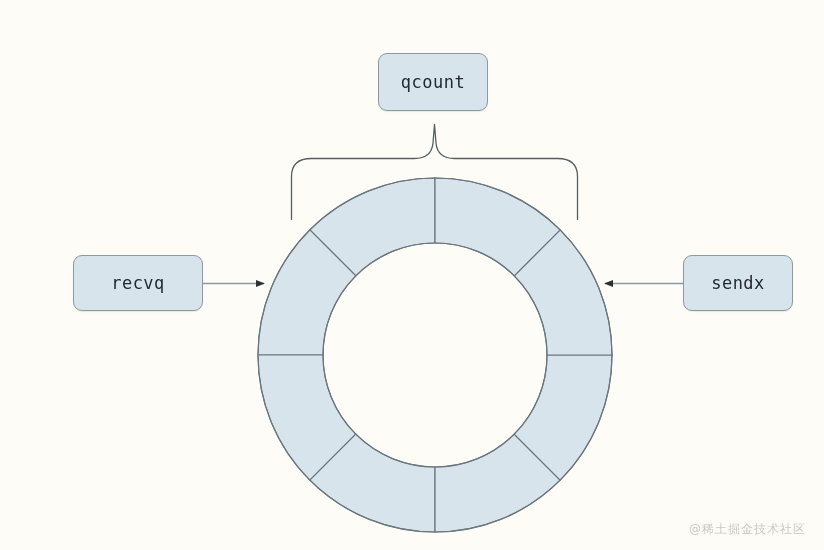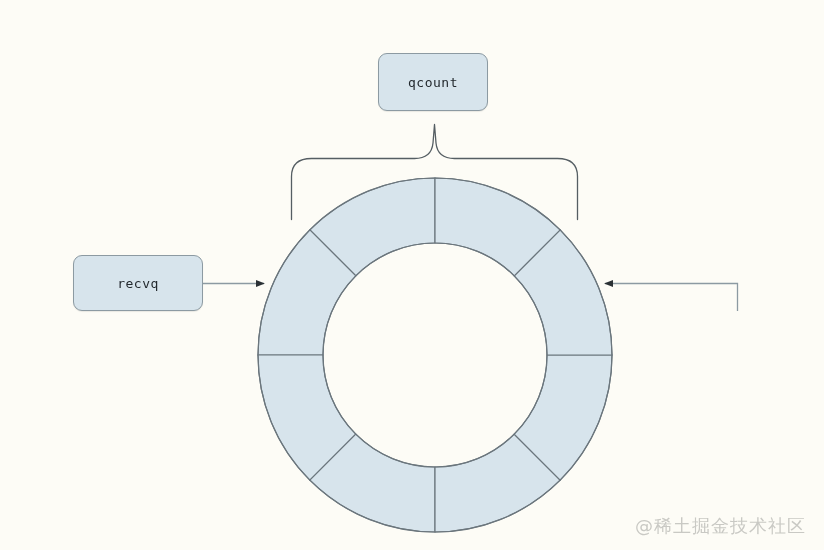--- a/index.html
+++ b/index.html
@@ -32,21 +32,21 @@
     border: 1px solid #8c9aa2;
     border-radius: 9px;
     box-sizing: border-box;
     display: flex;
     align-items: center;
     justify-content: center;
     box-shadow: 0 1px 1px rgba(0,0,0,0.08);
   }
   .node-label {
     font-family: "DejaVu Sans Mono", "Liberation Mono", monospace;
-    font-size: 13px;
+    font-size: 17px;
     color: #23292e;
     letter-spacing: 0.5px;
     white-space: nowrap;
   }
   #box-qcount {
     left: 378px;
     top: 53px;
     width: 110px;
     height: 58px;
   }
@@ -60,21 +60,21 @@
     left: 683px;
     top: 255px;
     width: 110px;
     height: 56px;
   }
   #watermark {
     position: absolute;
     right: 18px;
     bottom: 12px;
     font-family: "DejaVu Sans", sans-serif;
-    font-size: 18px;
+    font-size: 12px;
     color: #c9c9c4;
     letter-spacing: 1px;
     white-space: nowrap;
     user-select: none;
   }
 </style>
 </head>
 <body>
 
 <div id="canvas">
@@ -169,16 +169,19 @@
   </svg>
 
   <div class="node-box" id="box-qcount">
     <span class="node-label">qcount</span>
   </div>
 
   <div class="node-box" id="box-recvq">
     <span class="node-label">recvq</span>
   </div>
 
+  <div class="node-box" id="box-sendx">
+    <span class="node-label">sendx</span>
+  </div>
 
   <div id="watermark">@稀土掘金技术社区</div>
 
 </div>
 
 </body></html>

